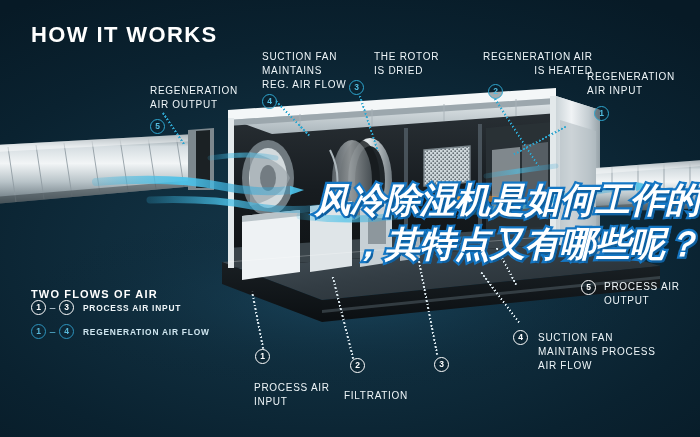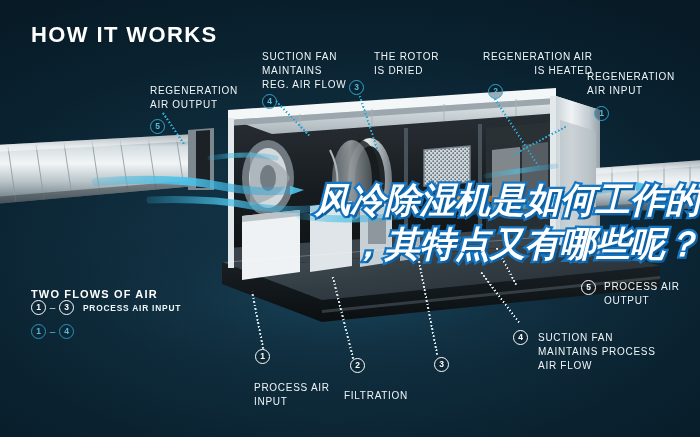--- a/index.html
+++ b/index.html
@@ -331,20 +331,21 @@
       <div class="lg-badge">1</div>
       <div class="lg-dash">–</div>
       <div class="lg-badge">3</div>
       <div class="lg-text">PROCESS AIR INPUT</div>
     </div>
 
     <div class="legend-row">
       <div class="lg-badge blue">1</div>
       <div class="lg-dash blue">–</div>
       <div class="lg-badge blue">4</div>
+      <div class="lg-text blue">REGENERATION AIR FLOW</div>
     </div>
   </div>
 
   <div id="cn-overlay">
     <div class="cn-line l1">风冷除湿机是如何工作的</div>
     <div class="cn-line l2">，其特点又有哪些呢？</div>
   </div>
 
 </div>
 

